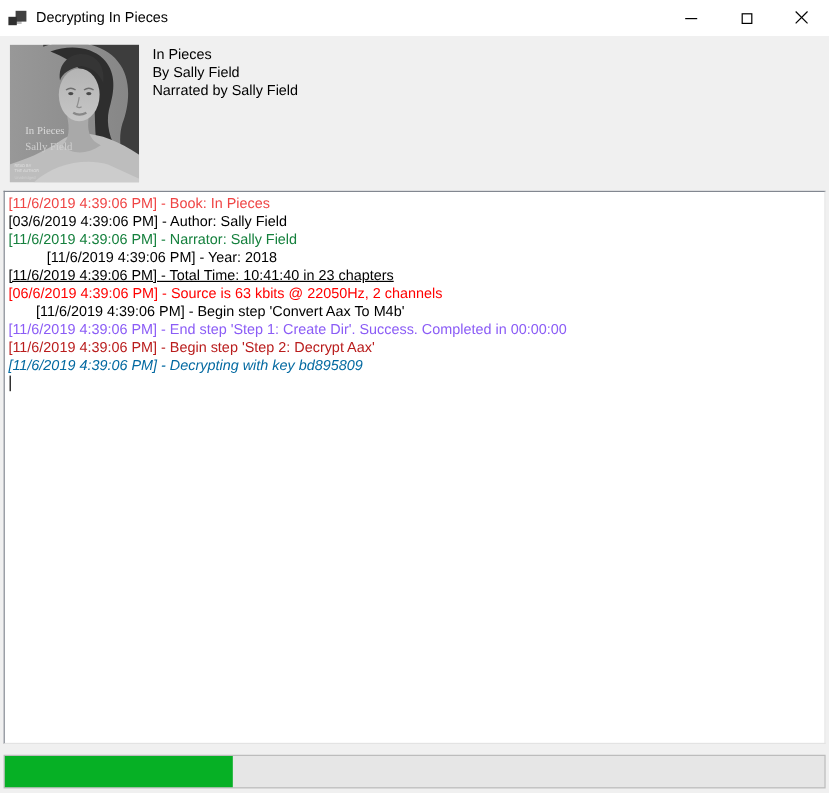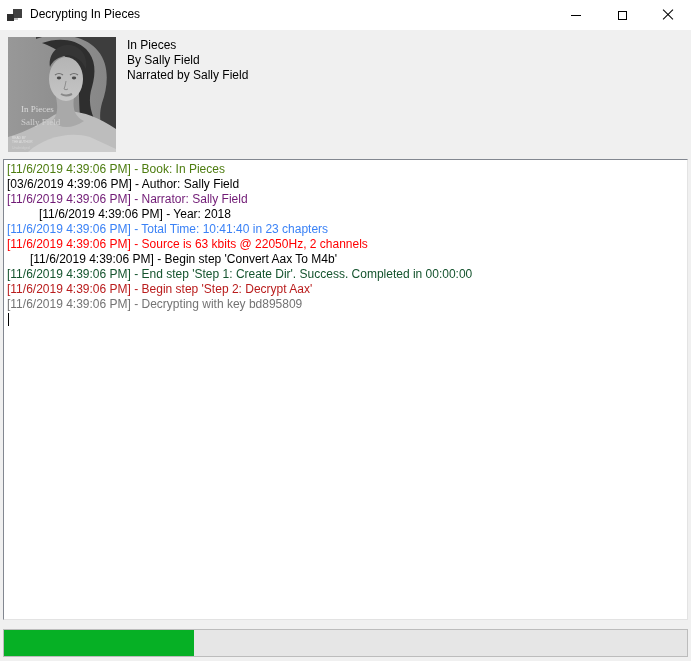--- a/index.html
+++ b/index.html
@@ -171,30 +171,30 @@
   </div>
 
   <div class="book-info">
     <div>In Pieces</div>
     <div>By Sally Field</div>
     <div>Narrated by Sally Field</div>
   </div>
 
   <div class="logbox">
     <div>
-        <div class="log-line" style="color: #4d7c0f;">[11/6/2019 4:39:06 PM] - Book: In Pieces</div>
+        <div class="log-line" style="color: #ef4444;">[11/6/2019 4:39:06 PM] - Book: In Pieces</div>
         <div class="log-line" style="color: rgb(0, 0, 0);">[03/6/2019 4:39:06 PM] - Author: Sally Field</div>
-        <div class="log-line" style="color: #701a75;">[11/6/2019 4:39:06 PM] - Narrator: Sally Field</div>
+        <div class="log-line" style="color: #15803d;">[11/6/2019 4:39:06 PM] - Narrator: Sally Field</div>
         <div class="log-line" style="color: rgb(0, 0, 0); padding-left: 32px;">[11/6/2019 4:39:06 PM] - Year: 2018</div>
-        <div class="log-line" style="color: #3b82f6;">[11/6/2019 4:39:06 PM] - Total Time: 10:41:40 in 23 chapters</div>
-        <div class="log-line" style="color: rgb(255, 0, 0);">[11/6/2019 4:39:06 PM] - Source is 63 kbits @ 22050Hz, 2 channels</div>
+        <div class="log-line" style="color: #000000; text-decoration: underline;">[11/6/2019 4:39:06 PM] - Total Time: 10:41:40 in 23 chapters</div>
+        <div class="log-line" style="color: rgb(255, 0, 0);">[06/6/2019 4:39:06 PM] - Source is 63 kbits @ 22050Hz, 2 channels</div>
         <div class="log-line" style="color: rgb(0, 0, 0); padding-left: 23px;">[11/6/2019 4:39:06 PM] - Begin step 'Convert Aax To M4b'</div>
-        <div class="log-line" style="color: #14532d;">[11/6/2019 4:39:06 PM] - End step 'Step 1: Create Dir'. Success. Completed in 00:00:00</div>
+        <div class="log-line" style="color: #8b5cf6;">[11/6/2019 4:39:06 PM] - End step 'Step 1: Create Dir'. Success. Completed in 00:00:00</div>
         <div class="log-line" style="color: #b91c1c;">[11/6/2019 4:39:06 PM] - Begin step 'Step 2: Decrypt Aax'</div>
-        <div class="log-line" style="color: #737373;">[11/6/2019 4:39:06 PM] - Decrypting with key bd895809</div>
+        <div class="log-line" style="color: #0369a1; font-style: italic;">[11/6/2019 4:39:06 PM] - Decrypting with key bd895809</div>
       </div>
     <span class="caret"></span>
   </div>
 
   <div class="progress" style="background: rgb(230, 230, 230); border-color: rgb(188, 188, 188);">
     <div class="progress-fill" style="background: rgb(6, 176, 37); width: 27.8%;"></div>
   </div>
 
 </div>
 

